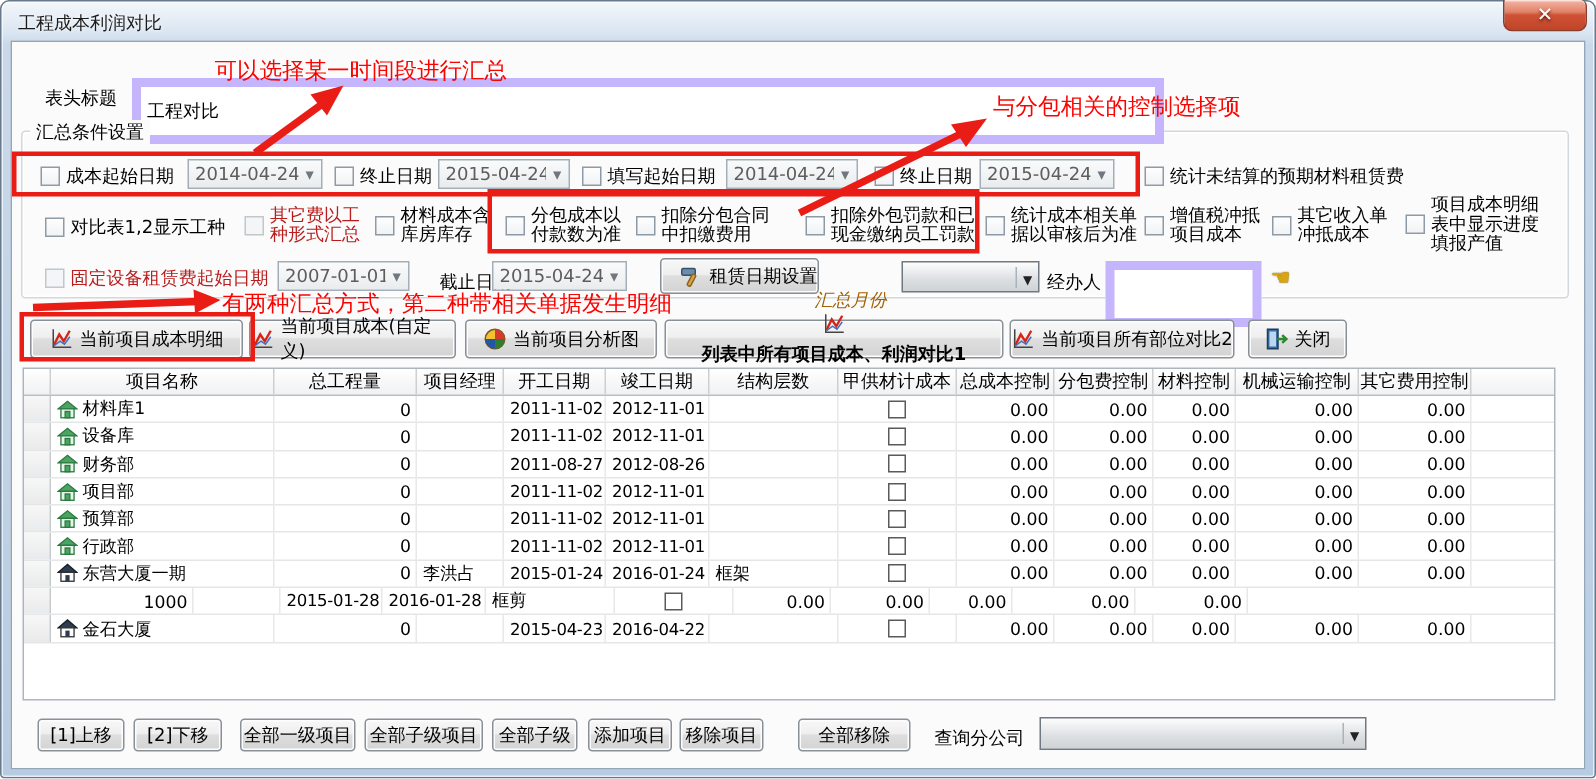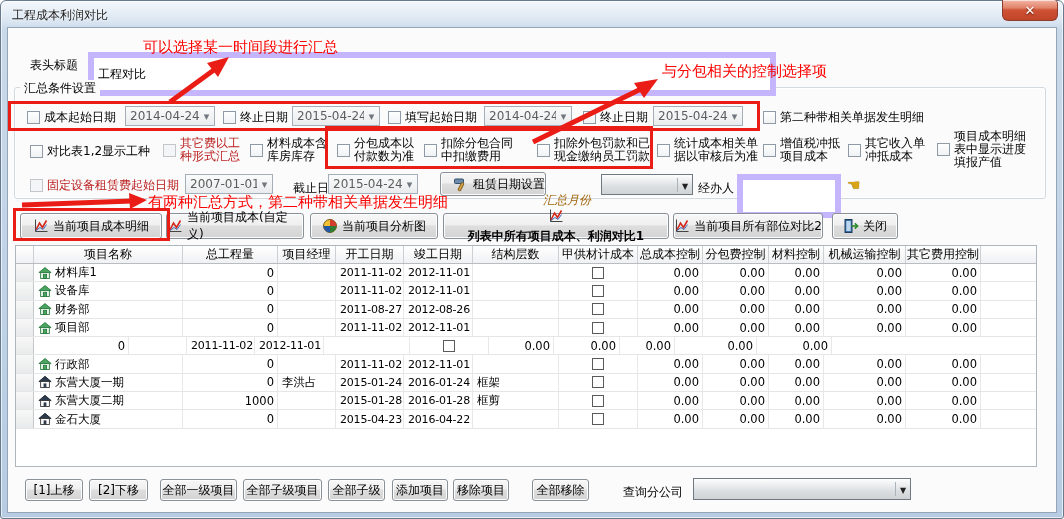--- a/index.html
+++ b/index.html
@@ -148,21 +148,21 @@
 <div class="chk" style="left:583px;top:109px;">
   <span class="cb"></span>
   <span>终止日期</span>
 </div>
 <div class="combo" style="left:653px;top:106px;width:90px;">
   <span class="tx">2015-04-24</span>
     <span class="ar"></span>
 </div>
 <div class="chk" style="left:763px;top:109px;">
   <span class="cb"></span>
-  <span>第二种带相关单据发生明细</span>
+  <span>统计未结算的预期材料租赁费</span>
 </div>
 
 <div class="chk" style="left:30px;top:143px;">
   <span class="cb"></span>
   <span class="nowrap">对比表1,2显示工种</span>
 </div>
 <div class="chk" style="left:163px;top:137px;">
   <span class="cb dis"></span>
   <span class="mlbl dis-lbl" style="width:62px;">其它费以工种形式汇总</span>
 </div>
@@ -373,20 +373,26 @@
     <div class="c w-n1 num">0.00</div>
     <div class="c w-n2 num">0.00</div>
     <div class="c w-n3 num">0.00</div>
     <div class="c w-n4 num">0.00</div>
     <div class="c w-n5 num">0.00</div>
     <div class="c w-fill"></div>
   </div>
 
   <div class="grow">
     <div class="c w-sel selc"></div>
+    <div class="c w-name">
+        <svg class="hicon">
+          <use href="#ic-house-dept"></use>
+        </svg>
+        <span>预算部</span>
+      </div>
     <div class="c w-qty num">0</div>
     <div class="c w-mgr"></div>
     <div class="c w-start dt">2011-11-02</div>
     <div class="c w-end dt">2012-11-01</div>
     <div class="c w-struct"></div>
     <div class="c w-sup ctr">
         <span class="cbx"></span>
       </div>
     <div class="c w-n1 num">0.00</div>
     <div class="c w-n2 num">0.00</div>
@@ -439,26 +445,20 @@
     <div class="c w-n1 num">0.00</div>
     <div class="c w-n2 num">0.00</div>
     <div class="c w-n3 num">0.00</div>
     <div class="c w-n4 num">0.00</div>
     <div class="c w-n5 num">0.00</div>
     <div class="c w-fill"></div>
   </div>
 
   <div class="grow">
     <div class="c w-sel selc"></div>
-    <div class="c w-name">
-        <svg class="hicon">
-          <use href="#ic-house-proj"></use>
-        </svg>
-        <span>东营大厦二期</span>
-      </div>
     <div class="c w-qty num">1000</div>
     <div class="c w-mgr"></div>
     <div class="c w-start dt">2015-01-28</div>
     <div class="c w-end dt">2016-01-28</div>
     <div class="c w-struct">框剪</div>
     <div class="c w-sup ctr">
         <span class="cbx"></span>
       </div>
     <div class="c w-n1 num">0.00</div>
     <div class="c w-n2 num">0.00</div>
@@ -507,21 +507,21 @@
   </div>
 <div class="btn small" style="left:328px;top:479px;width:57px;">
     <span>全部子级</span>
   </div>
 <div class="btn small" style="left:392px;top:479px;width:56px;">
     <span>添加项目</span>
   </div>
 <div class="btn small" style="left:453px;top:479px;width:56px;">
     <span>移除项目</span>
   </div>
-<div class="btn small" style="left:532px;top:479px;width:57px;text-align:right;">
+<div class="btn small" style="left:532px;top:479px;width:75px;text-align:right;">
     <span>全部移除</span>
   </div>
 <span class="lbl" style="left:623px;top:484px;">查询分公司</span>
 <div class="combo e-combo" style="left:693px;top:478px;width:218px;height:22px;">
   <span class="tx"></span>
     <span class="ar"></span>
 </div>
 
 <div class="rbox" style="left:8px;top:101px;width:752px;height:30px;"></div>
 <div class="rbox" style="left:325px;top:126px;width:328px;height:43px;"></div>

